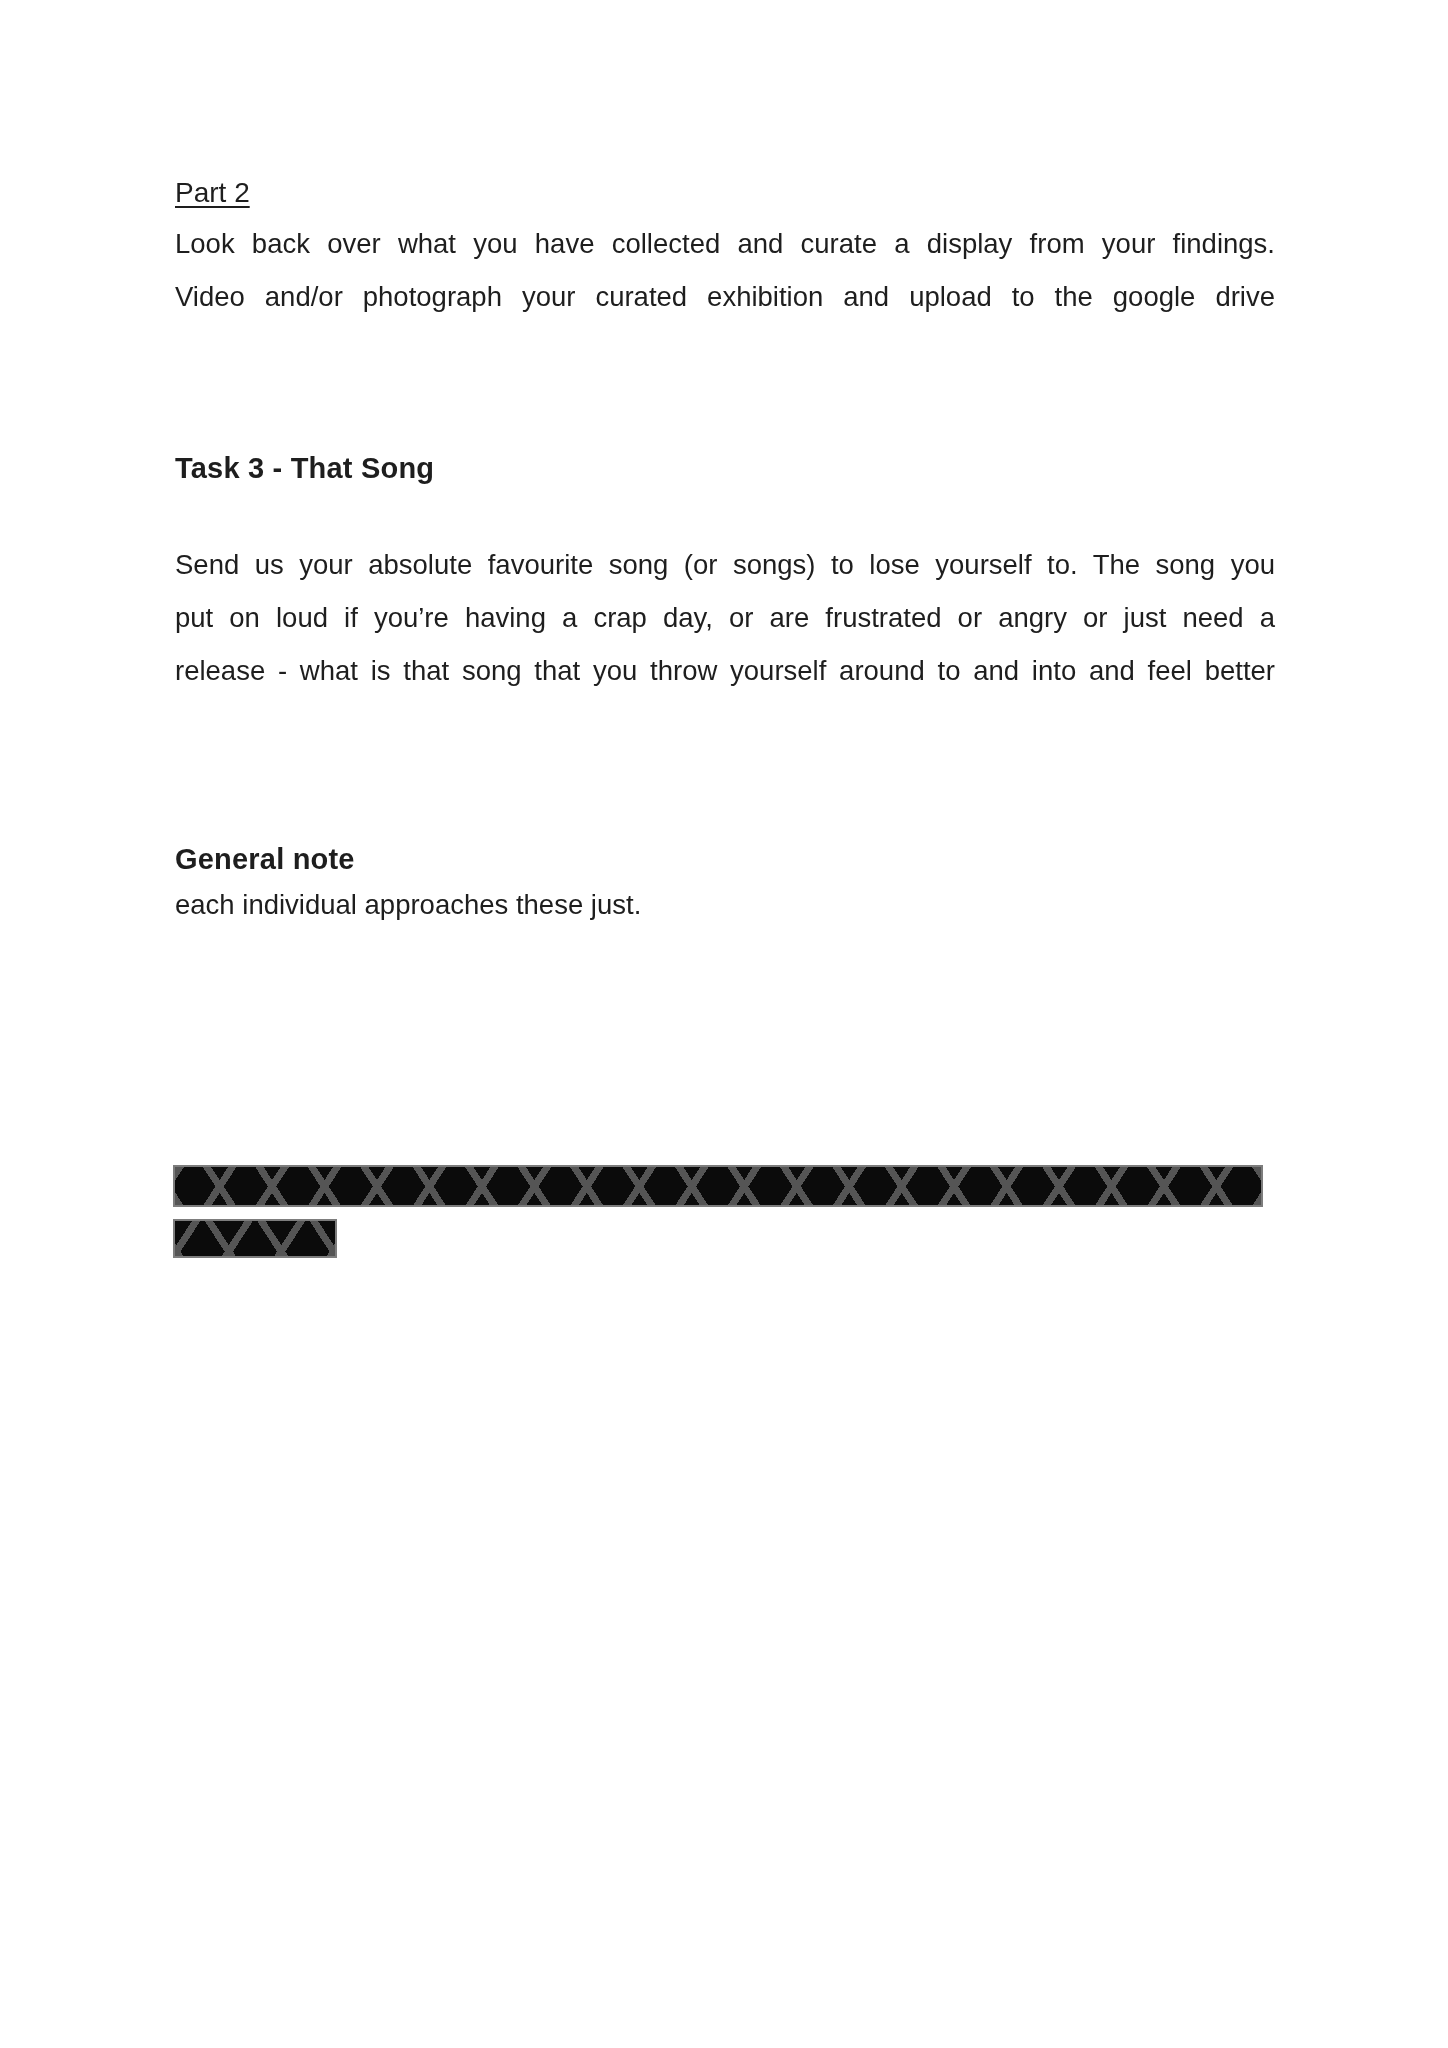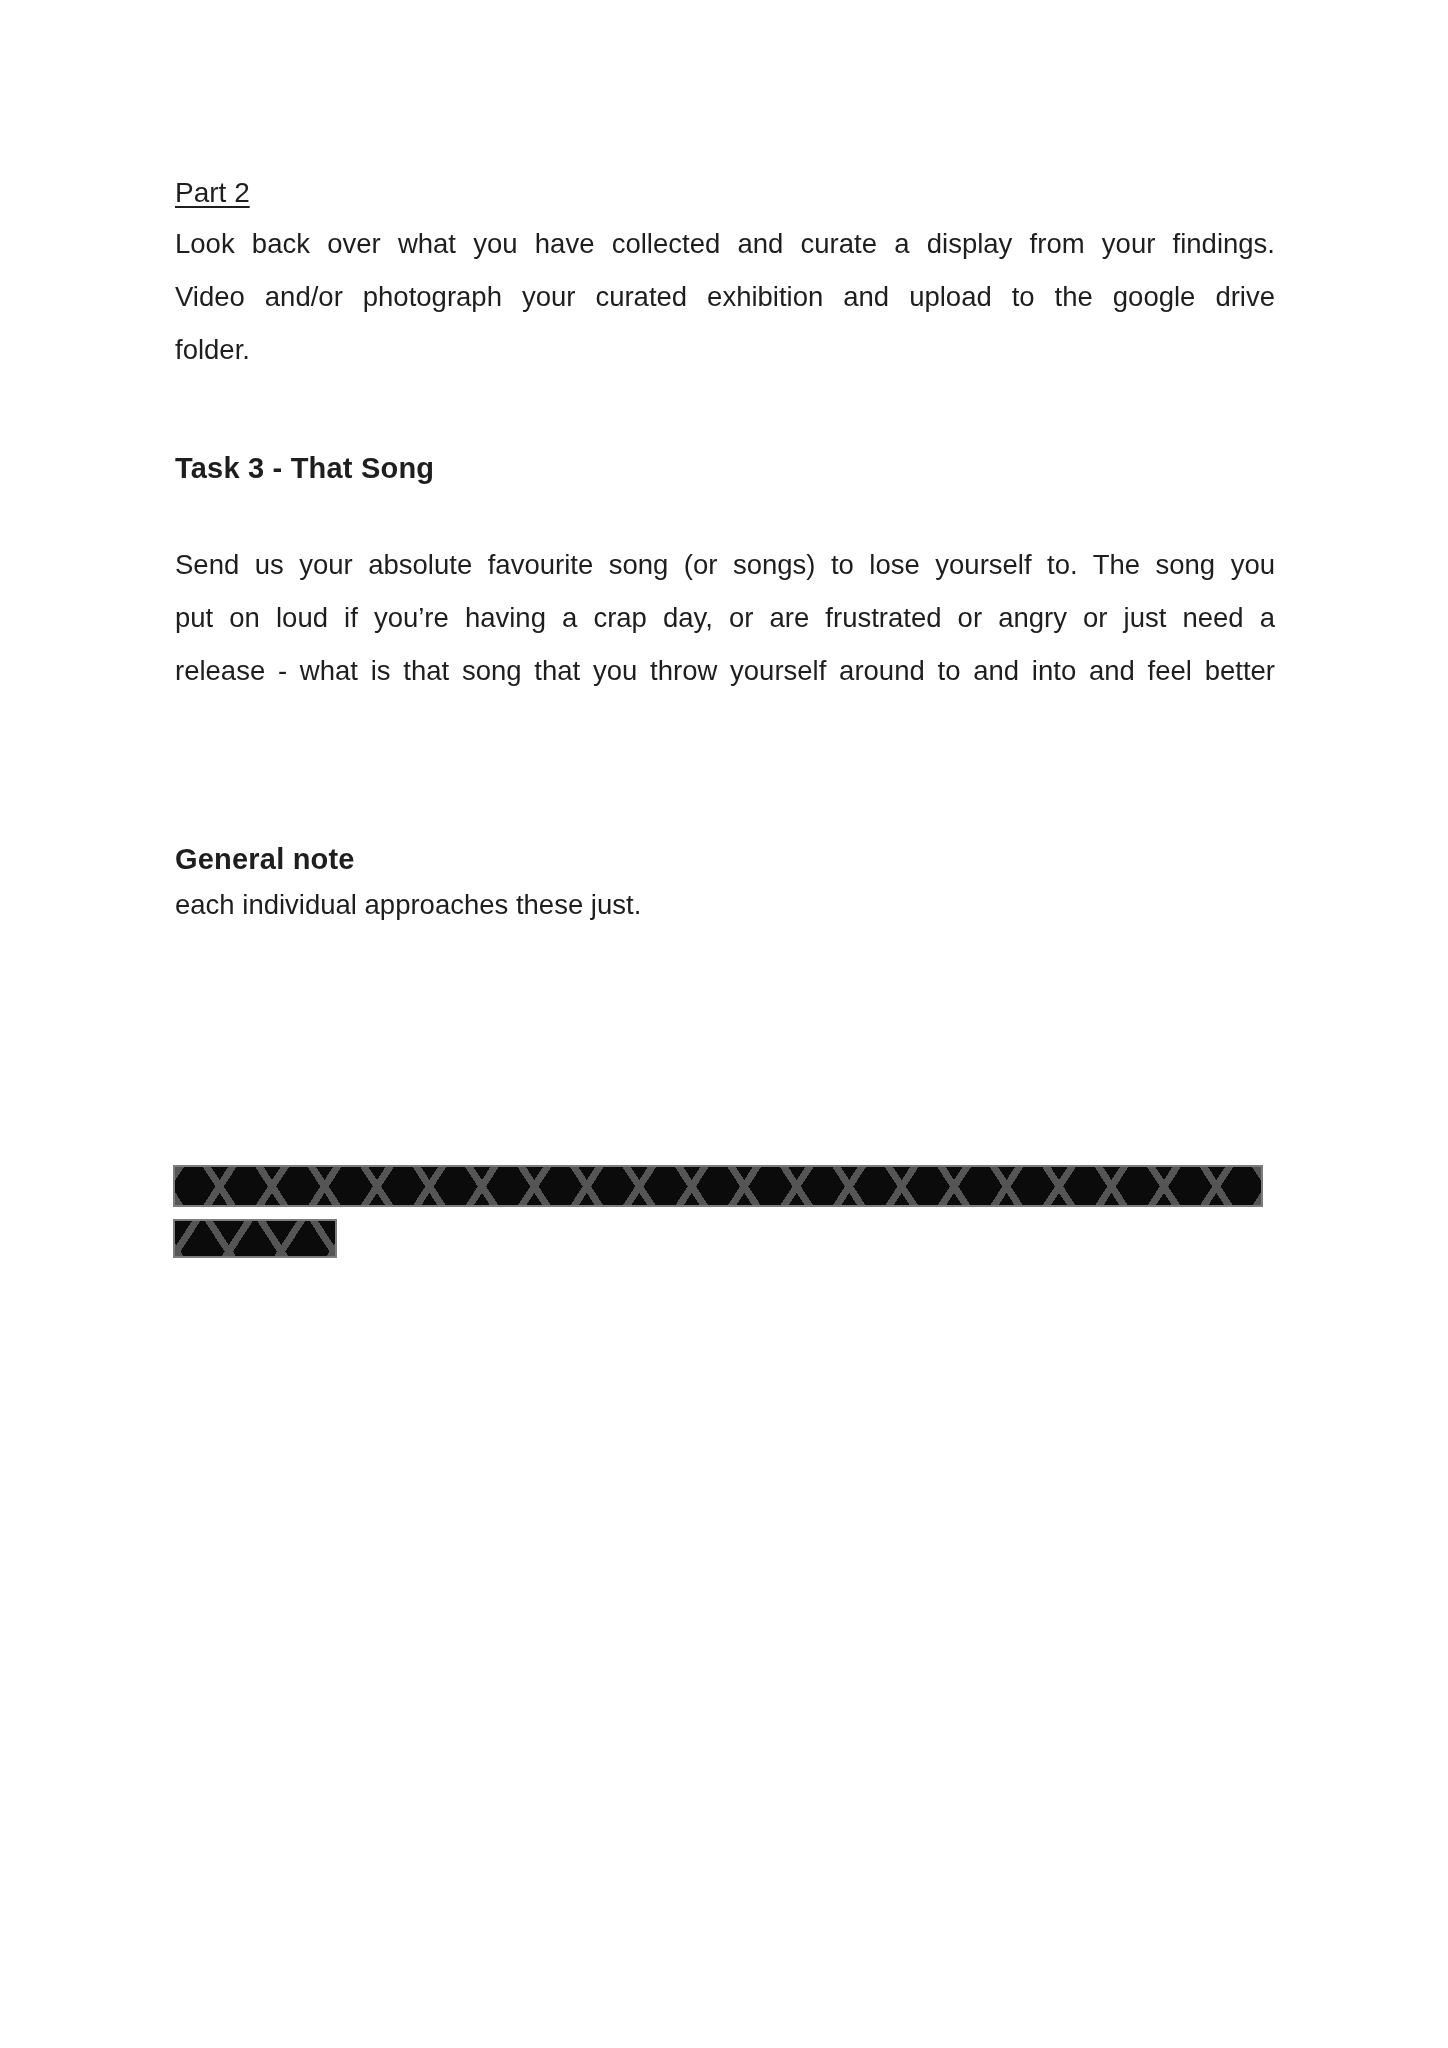--- a/index.html
+++ b/index.html
@@ -76,21 +76,20 @@
 </head>
 <body>
 
 <div class="page">
 
   <div class="abs part-heading">Part 2</div>
 
   <div class="abs para para-justify para1">
       <div class="tline">Look back over what you have collected and curate a display from your findings.</div>
       <div class="tline">Video and/or photograph your curated exhibition and upload to the google drive</div>
-      <div class="tline tline-last">folder.</div>
     </div>
 
   <div class="abs bold-heading task-heading">Task 3 - That Song</div>
 
   <div class="abs para para-justify para2">
       <div class="tline">Send us your absolute favourite song (or songs) to lose yourself to. The song you</div>
       <div class="tline">put on loud if you’re having a crap day, or are frustrated or angry or just need a</div>
       <div class="tline">release - what is that song that you throw yourself around to and into and feel better</div>
     </div>
 

